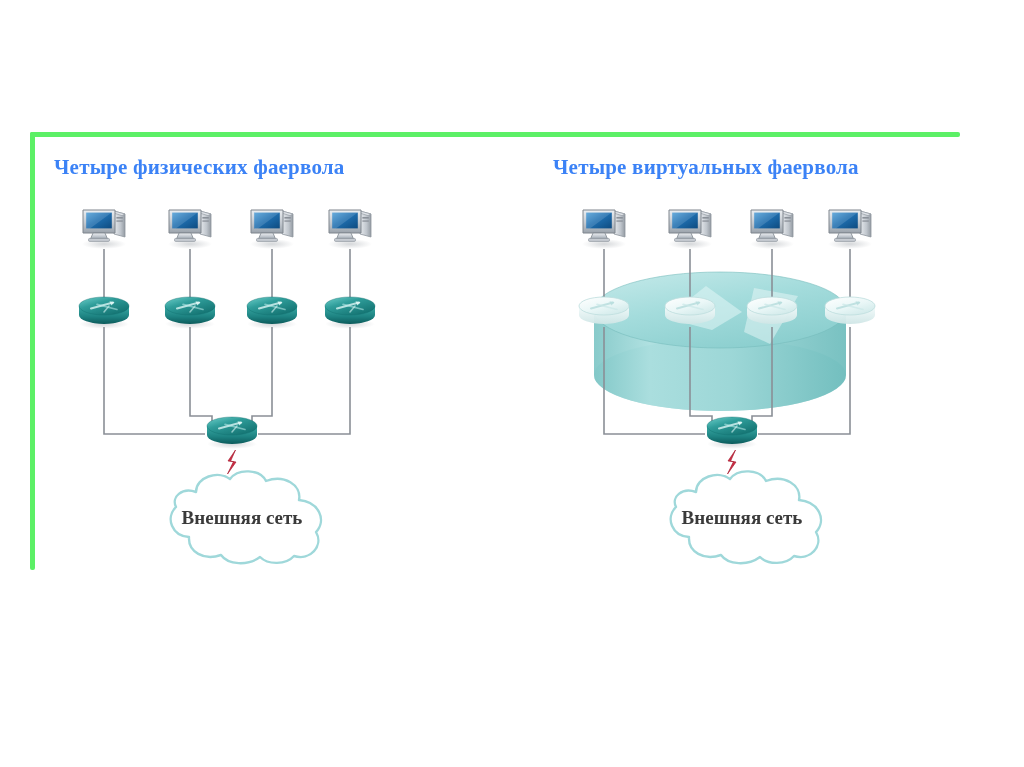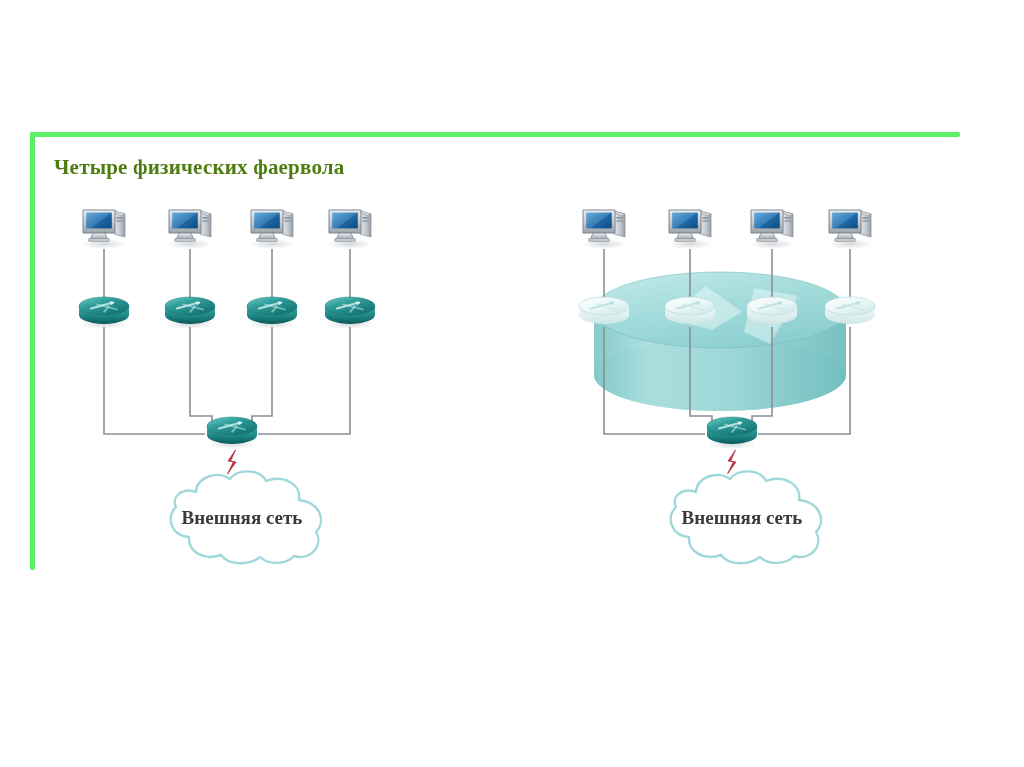--- a/index.html
+++ b/index.html
@@ -38,21 +38,21 @@
     height: 438px;
     background: #5cf066;
     border-radius: 2px;
   }
   
   .panel-title {
     position: absolute;
     font-family: "Liberation Serif", serif;
     font-size: 21px;
     font-weight: 700;
-    color: #4d7c0f;
+    color: #3b82f6;
     white-space: nowrap;
     letter-spacing: 0.2px;
   }
   #title-left  { left: 54px;  top: 155px; }
   #title-right { left: 553px; top: 155px; }
 
   
   #diagram {
     position: absolute;
     left: 0;
@@ -70,20 +70,21 @@
 </head>
 <body>
 
 <div id="stage">
 
   <div class="frame-top"></div>
   <div class="frame-left"></div>
 
   <div class="panel-title" id="title-left">Четыре физических фаервола</div>
 
+  <div class="panel-title" id="title-right">Четыре виртуальных фаервола</div>
 
   <svg id="diagram" viewBox="0 0 1024 767">
     <defs>
 
       <linearGradient id="gScreen" x1="0" y1="0" x2="1" y2="1">
         <stop offset="0%" stop-color="#4f9ed6"></stop>
         <stop offset="45%" stop-color="#1f6fb0"></stop>
         <stop offset="100%" stop-color="#0e4b80"></stop>
       </linearGradient>
       <linearGradient id="gBezel" x1="0" y1="0" x2="0" y2="1">

